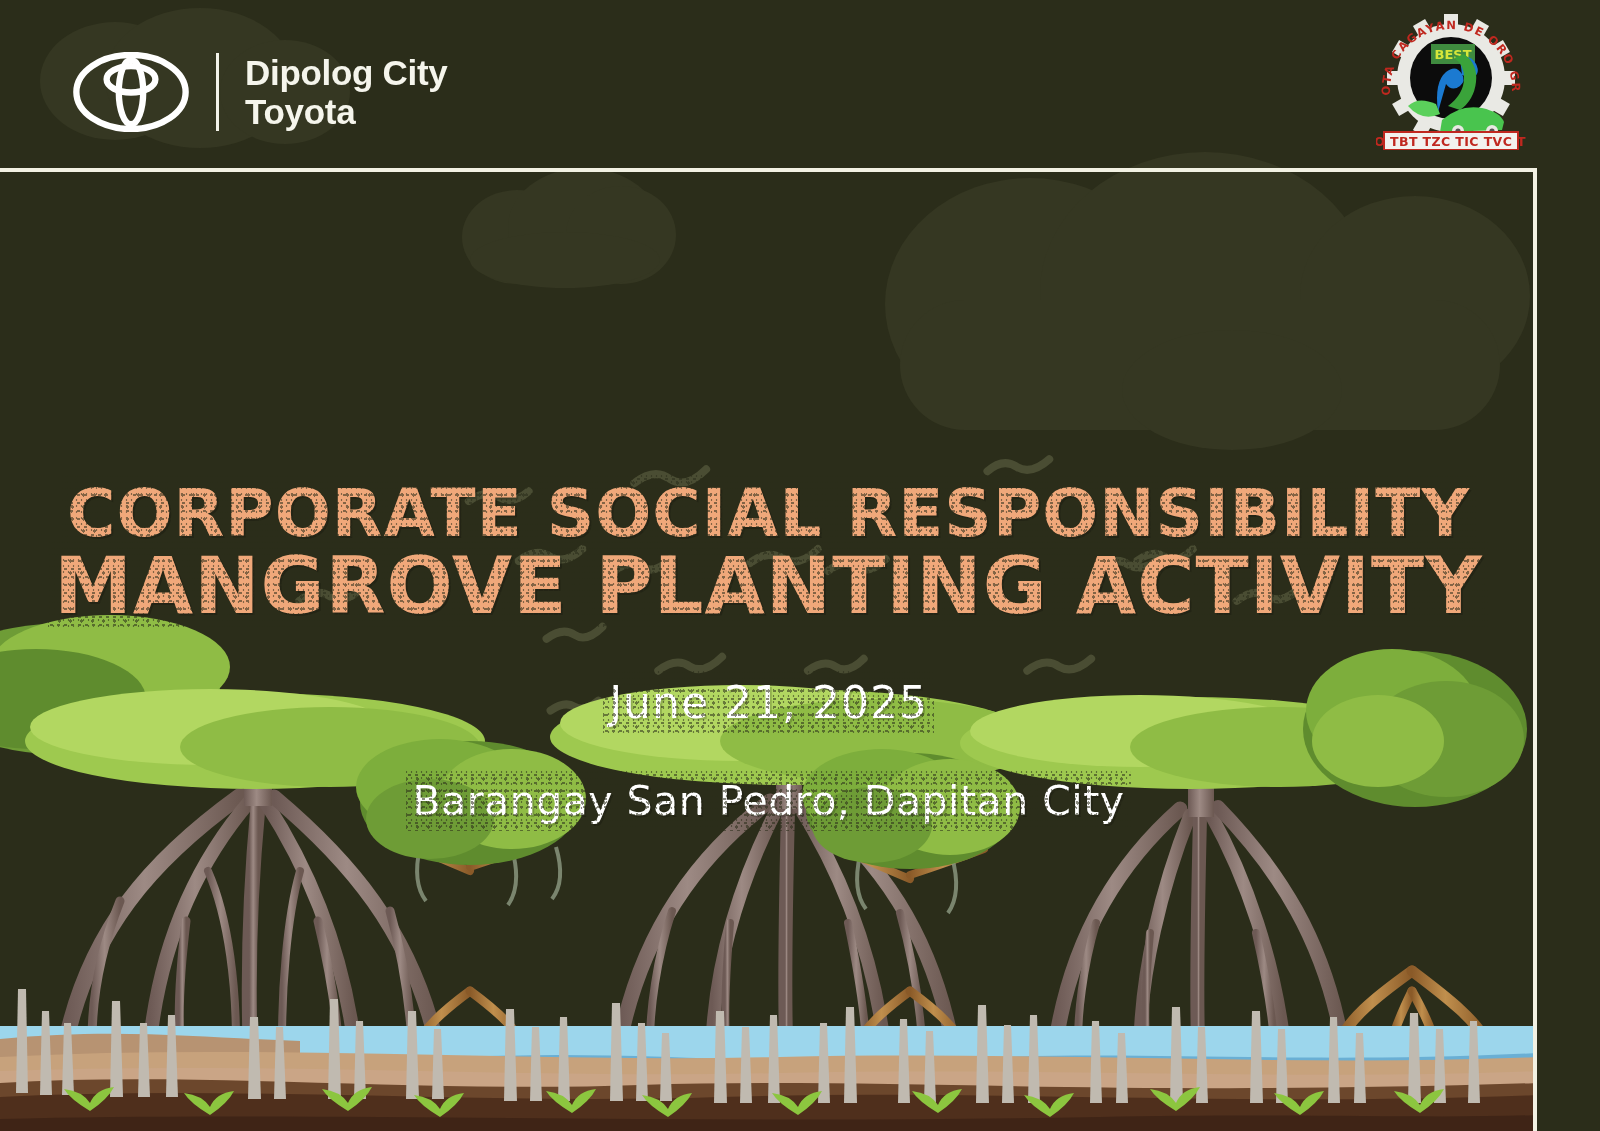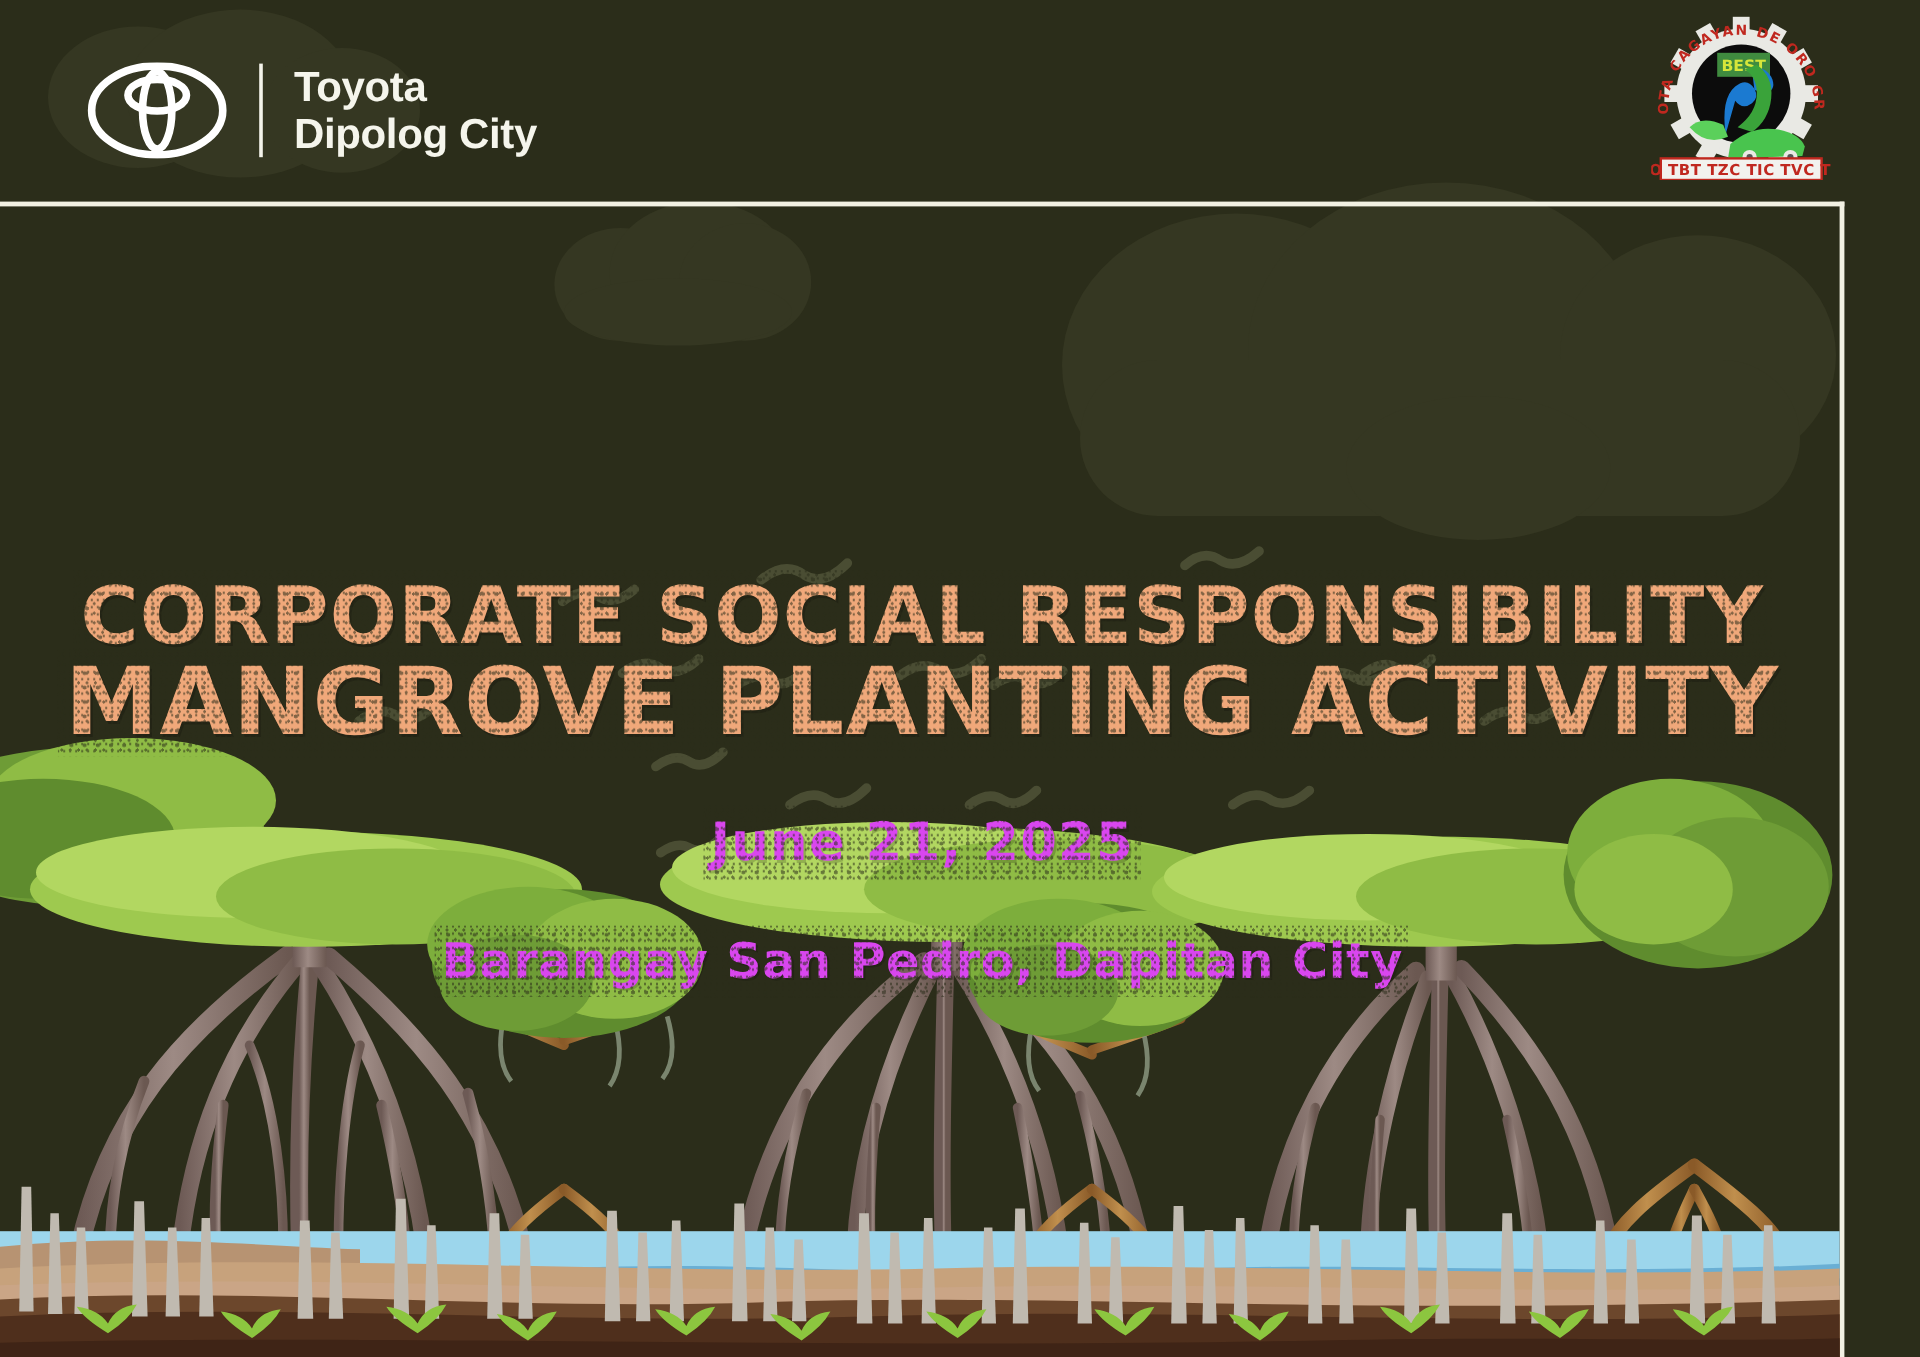--- a/index.html
+++ b/index.html
@@ -83,21 +83,21 @@
     -webkit-mask-image:linear-gradient(#000,#000);
   }
   .title1{font-size:66px;line-height:1;margin-top:44px;}
   .title2{font-size:78px;line-height:1;}
   .row-title1{position:absolute;top:265px;left:0;right:0;}
   .row-title2{position:absolute;top:375px;left:0;right:0;}
   .row-date{position:absolute;top:505px;left:0;right:0;}
   .row-place{position:absolute;top:605px;left:0;right:0;}
   .sub{
     font-family:"DejaVu Sans",sans-serif;
-    font-weight:bold;color:#d946ef;display:inline-block;position:relative;
+    font-weight:normal;color:#ffffff;display:inline-block;position:relative;
     text-shadow:2px 2px 0 rgba(0,0,0,.18);
   }
   .date{font-size:44px;letter-spacing:1px;}
   .place{font-size:41px;letter-spacing:0.5px;text-align:center;}
 
   
   .scene{position:absolute;left:0;bottom:0;width:1537px;height:560px;}
 </style>
 </head>
 <body>
@@ -123,22 +123,22 @@
 
   <div class="header">
     <div class="brand">
       <svg class="toyota-mark" viewBox="0 0 120 82">
         <ellipse cx="60" cy="41" rx="56" ry="38" fill="none" stroke="#ffffff" stroke-width="6.5"></ellipse>
         <ellipse cx="60" cy="28" rx="25" ry="13.5" fill="none" stroke="#ffffff" stroke-width="6.5"></ellipse>
         <ellipse cx="60" cy="41" rx="12.5" ry="33" fill="none" stroke="#ffffff" stroke-width="6.5"></ellipse>
       </svg>
       <div class="brand-divider"></div>
       <div class="brand-text">
+        <span>Dipolog City</span>
         <span>Toyota</span>
-        <span>Dipolog City</span>
       </div>
     </div>
 
     <svg class="group-logo" viewBox="0 0 150 142">
       <defs>
         <path id="arcTop" d="M 14 82 A 61 61 0 0 1 136 82" fill="none"></path>
       </defs>
 
       <g>
         <circle cx="75" cy="70" r="54" fill="#e9e9e4"></circle>

